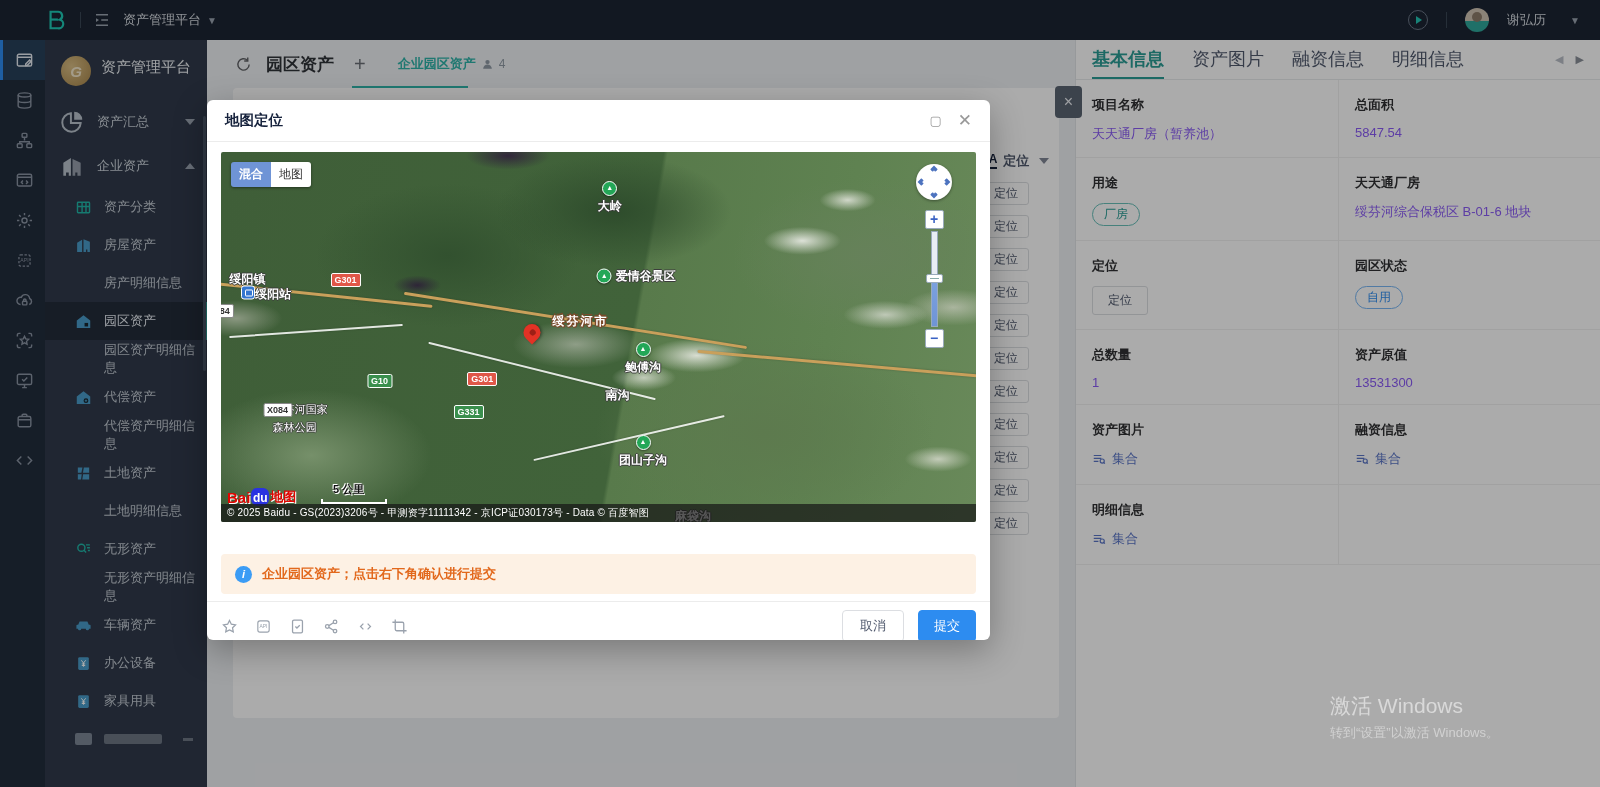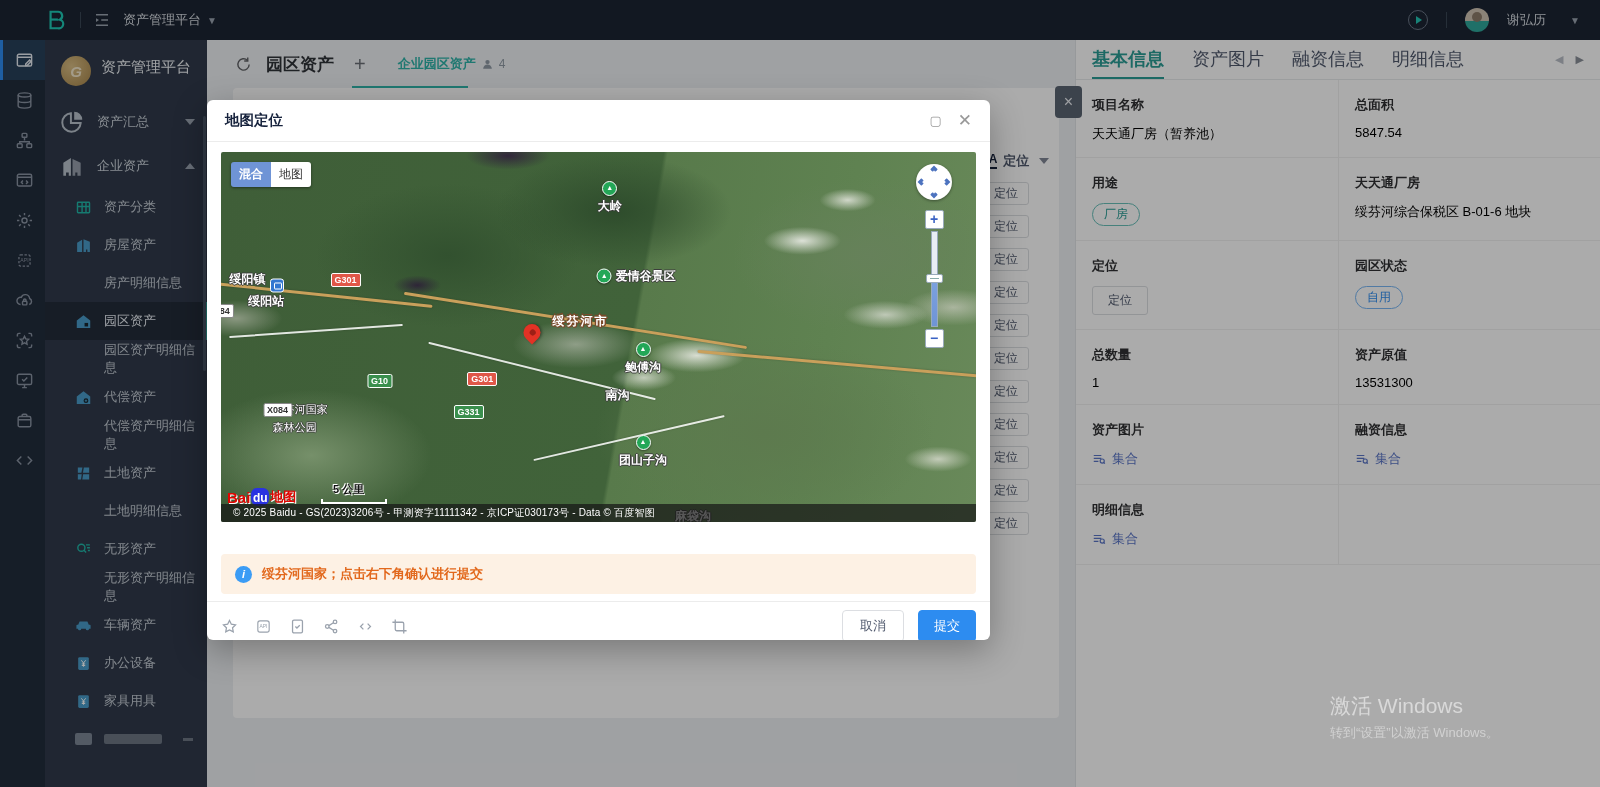--- a/index.html
+++ b/index.html
@@ -73,21 +73,21 @@
   
   .panel { position:absolute; top:40px; right:0; width:525px; bottom:0; background:#fff; border-left:1px solid #e2e4e8; }
   .panel-tabs { height:40px; border-bottom:1px solid #e8eaec; display:flex; align-items:stretch; padding:0 16px; }
   .p-tab { display:flex; align-items:center; margin-right:28px; font-size:18px; color:#515a6e; border-bottom:2px solid transparent; cursor:pointer; }
   .p-tab.active { color:#2a9d95; font-weight:bold; border-bottom-color:#2a9d95; }
   .tab-arrows { margin-left:auto; display:flex; align-items:center; gap:12px; color:#b9bec7; font-size:11px; }
   .panel-fields { display:grid; grid-template-columns:1fr 1fr; }
   .p-cell { padding:16px 20px 14px 16px; border-bottom:1px solid #f0f0f0; min-height:74px; }
   .p-cell:nth-child(even) { border-left:1px solid #f0f0f0; }
   .p-label { font-size:13px; font-weight:bold; color:#303133; margin-bottom:11px; }
-  .p-val { font-size:13px; color:#000000; }
+  .p-val { font-size:13px; color:#8b5cf6; }
   .tag { display:inline-block; font-size:12px; padding:2px 11px; border-radius:12px; background:#fff; }
   .tag.teal { color:#2a9d95; border:1px solid #69c0ba; }
   .tag.blue { color:#2d8cf0; border:1px solid #79b7f5; }
   .field-btn { display:inline-block; font-size:12px; color:#515a6e; border:1px solid #dcdee2; border-radius:3px; padding:5px 15px; background:#fff; }
   .p-link { display:inline-flex; align-items:center; gap:6px; color:#5b76c7; font-size:13px; cursor:pointer; }
   .p-link svg { width:14px; height:14px; }
 
   
   .dim { position:absolute; inset:0; background:rgba(0,0,0,0.33); z-index:20; }
   .watermark { position:absolute; left:1330px; top:692px; z-index:25; color:rgba(255,255,255,0.55); }
@@ -132,21 +132,21 @@
   .r5 { left:1%; top:48%; width:23%; transform:rotate(-4deg); }
   .r6 { left:41%; top:77%; width:26%; transform:rotate(-13deg); }
 
   .ml { position:absolute; transform:translate(-50%,-50%); white-space:nowrap; z-index:2; }
   .ml-t { color:#fff; font-size:12px; font-weight:bold; text-shadow:-1px 0 #3c3c3c,0 1px #3c3c3c,1px 0 #3c3c3c,0 -1px #3c3c3c; }
   .ml.poi { display:flex; flex-direction:column; align-items:center; gap:2px; }
   .ml.poi-r { display:flex; align-items:center; gap:4px; }
   .poi-dot { width:15px; height:15px; min-width:15px; border-radius:50%; background:#23a757; border:1.5px solid #fff; color:#fff; font-size:7px; line-height:12px; text-align:center; box-shadow:0 1px 2px rgba(0,0,0,.4); }
   .ml.city .ml-t { font-size:12px; letter-spacing:2px; text-shadow:-1.5px 0 #7c4a2a,0 1.5px #7c4a2a,1.5px 0 #7c4a2a,0 -1.5px #7c4a2a,1px 1px #7c4a2a; }
   .ml.plain2 .ml-t { font-size:11px; font-weight:normal; white-space:pre-line; text-align:left; }
-  .ml.station { display:flex; align-items:flex-end; gap:0;flex-direction:column; }
+  .ml.station { display:flex; align-items:flex-start; gap:0; }
   .st-ico { width:14px; height:14px; background:#3476d0; border:1px solid #fff; border-radius:3px; position:relative; }
   .st-ico::after { content:""; position:absolute; left:3px; top:3px; width:6px; height:5px; border:1px solid #fff; border-radius:1px; }
   .ml.badge span { display:inline-block; font-size:9px; font-weight:bold; line-height:12px; padding:0 3px; border-radius:2px; }
   .ml.badge-red span { background:#e05748; color:#fff; border:1px solid #fff; }
   .ml.badge-green span { background:#3a8f4d; color:#fff; border:1px solid #fff; }
   .ml.badge-white span { background:#fff; color:#333; border:1px solid #888; }
   .pin { position:absolute; left:41.2%; top:51.1%; width:17px; height:17px; background:#e23225; border-radius:50% 50% 50% 0; transform:translate(-50%,-100%) rotate(-45deg); box-shadow:1px 1px 3px rgba(0,0,0,.4); z-index:3; }
   .pin::after { content:""; position:absolute; left:5.5px; top:5.5px; width:6px; height:6px; border-radius:50%; background:#9c1f16; }
 
   .layer-toggle { position:absolute; left:10px; top:10px; display:flex; border-radius:3px; overflow:hidden; box-shadow:0 1px 3px rgba(0,0,0,.45); z-index:4; font-size:12px; }
@@ -160,21 +160,21 @@
   .z-handle { position:absolute; left:-6px; top:42px; width:17px; height:9px; background:#fff; border:1px solid #9ab; border-radius:2px; }
   .z-handle::after { content:""; position:absolute; left:3px; top:3px; right:3px; border-top:1px solid #8aa; }
 
   .baidu-logo { position:absolute; left:6px; bottom:16px; display:flex; align-items:center; z-index:4; font-weight:bold; }
   .b-bai { color:#e10601; font-size:15px; text-shadow:1px 1px 0 #fff; }
   .b-paw { width:18px; height:18px; background:#2932e1; border-radius:6px 6px 7px 7px; color:#fff; font-size:12px; display:flex; align-items:flex-end; justify-content:center; padding-bottom:1px; margin:0 1px; }
   .b-map { color:#e10601; font-size:13px; text-shadow:1px 1px 0 #fff; }
   .map-scale { position:absolute; left:100px; bottom:18px; z-index:4; }
   .scale-text { color:#111; font-size:11px; font-weight:bold; text-shadow:0 0 2px #fff,1px 1px 0 #fff,-1px -1px 0 #fff; margin-bottom:2px; margin-left:12px; }
   .scale-bar { width:66px; height:5px; border-left:2px solid #fff; border-right:2px solid #fff; border-bottom:2px solid #fff; box-shadow:0 1px 1px rgba(0,0,0,.4); }
-  .map-copy { position:absolute; left:0; right:0; bottom:0; background:rgba(22,22,22,.72); color:#fff; font-size:10px; padding:2px 12px; z-index:4; letter-spacing:.2px; }
+  .map-copy { position:absolute; left:0; right:0; bottom:0; background:rgba(22,22,22,.72); color:#fff; font-size:10px; padding:2px 6px; z-index:4; letter-spacing:.2px; }
 
   .notice { margin:32px 14px 0; height:40px; background:#fdf1e4; border-radius:4px; display:flex; align-items:center; gap:10px; padding:0 14px; }
   .info-icon { width:17px; height:17px; min-width:17px; border-radius:50%; background:#3b9cf5; color:#fff; font-size:11px; font-weight:bold; font-style:italic; display:flex; align-items:center; justify-content:center; }
   .notice-text { color:#e2681c; font-size:13px; font-weight:bold; }
 
   .modal-footer { margin-top:7px; border-top:1px solid #ececec; padding:8px 14px; display:flex; align-items:center; }
   .mf-icons { display:flex; align-items:center; gap:17px; color:#9aa2ad; }
   .mf-icons svg { width:17px; height:17px; }
   .mf-btns { margin-left:auto; display:flex; gap:14px; }
   .btn-cancel { background:#fff; border:1px solid #dcdee2; border-radius:4px; color:#515a6e; font-size:13px; padding:6px 17px; font-family:inherit; }
@@ -599,21 +599,21 @@
     </div>
     <div class="map-scale">
       <div class="scale-text">5 公里</div>
       <div class="scale-bar"></div>
     </div>
     <div class="map-copy">© 2025 Baidu - GS(2023)3206号 - 甲测资字11111342 - 京ICP证030173号 - Data © 百度智图</div>
   </div>
 
   <div class="notice">
     <span class="info-icon">i</span>
-    <span class="notice-text">绥芬河国家；点击右下角确认进行提交</span>
+    <span class="notice-text">企业园区资产；点击右下角确认进行提交</span>
   </div>
 
   <div class="modal-footer">
     <div class="mf-icons">
       <span>
           <svg viewBox="0 0 24 24" fill="none" stroke="currentColor" stroke-width="1.8">
             <path d="M12 3.5l2.6 5.3 5.9.9-4.2 4.1 1 5.8L12 16.9l-5.3 2.7 1-5.8-4.2-4.1 5.9-.9z"></path>
           </svg>
         </span>
       <span>

